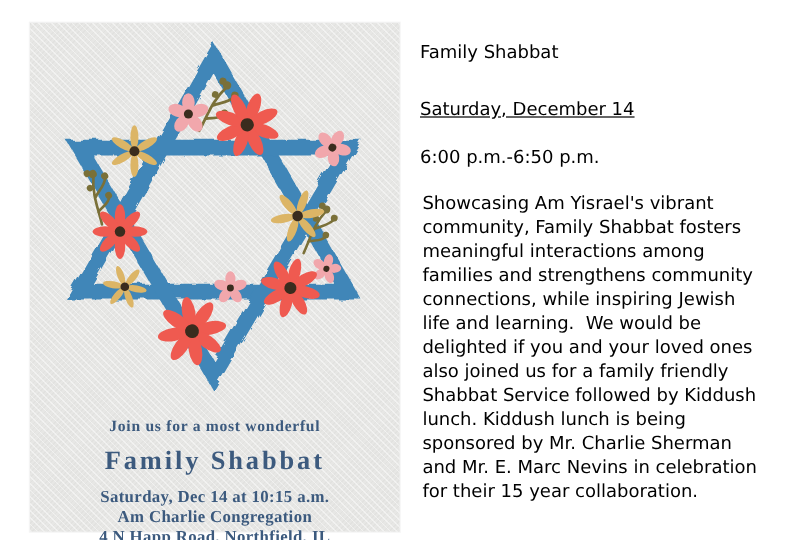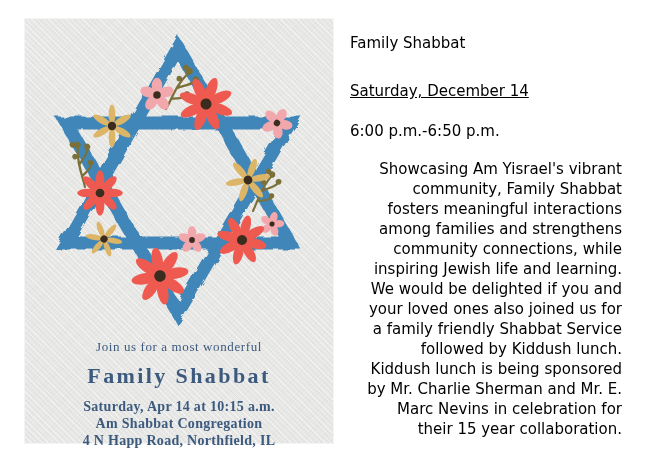--- a/index.html
+++ b/index.html
@@ -18,31 +18,31 @@
   .red{fill:var(--flower-red,#ef5a50);}
   .pink{fill:var(--flower-pink,#f1a7ac);}
   .gold{fill:var(--flower-gold,#dcb566);}
   .dark{fill:var(--flower-center,#3a2c1e);}
   #branch path{stroke:var(--branch-olive,#7a7038);fill:none;stroke-width:1.7;stroke-linecap:round;}
   #branch circle{fill:var(--branch-olive,#7a7038);}
 
   .card-text{position:absolute;left:0;right:0;top:320px;text-align:center;
              color:var(--card-text,#3c5a7e);
              font-family:"Liberation Serif","DejaVu Serif",serif;}
-  .tagline{font-size:13px;font-weight:400;letter-spacing:.6px;margin:0 0 8px 0;}
+  .tagline{font-size:13px;font-weight:700;letter-spacing:.6px;margin:8px 0 8px 0;}
   .card-title{font-size:22px;font-weight:700;letter-spacing:2.4px;margin:0 0 9px 0;}
   .card-line{font-size:14px;font-weight:700;line-height:17px;letter-spacing:.3px;}
 
   
   .details{position:absolute;left:350px;top:34px;width:284px;color:var(--body-text,#000);
            font-size:15px;line-height:19px;}
   .ev-title{margin:0 0 29px 0;}
   .ev-date{margin:0 0 21px 0;text-decoration:underline;}
   .ev-time{margin:0 0 18px 0;}
-  .ev-desc{margin:12px;line-height:20px;white-space:pre-wrap;text-align:right;}
+  .ev-desc{margin:2px;line-height:20px;white-space:pre-wrap;}
 </style>
 </head>
 <body>
 
 <div class="stage">
 
   <div class="card">
     <svg width="308" height="312" viewBox="0 0 308 312">
       <defs>
         <filter id="rough" x="-15%" y="-15%" width="130%" height="130%">
@@ -140,22 +140,22 @@
         </g>
       <g transform="translate(135,257) rotate(-10) scale(1.2)">
           <use href="#daisy" class="red"></use>
           <use href="#dot" class="dark" transform="scale(1.2)"></use>
         </g>
     </svg>
 
     <div class="card-text">
       <div class="tagline">Join us for a most wonderful</div>
       <div class="card-title">Family Shabbat</div>
-      <div class="card-line">Saturday, Apr 14 at 10:15 a.m.</div>
-      <div class="card-line">Am Shabbat Congregation</div>
+      <div class="card-line">Saturday, Dec 14 at 10:15 a.m.</div>
+      <div class="card-line">Am Charlie Congregation</div>
       <div class="card-line">4 N Happ Road, Northfield, IL</div>
     </div>
   </div>
 
   <div class="details">
     <div class="ev-title">Family Shabbat</div>
     <div class="ev-date">Saturday, December 14</div>
     <div class="ev-time">6:00 p.m.-6:50 p.m.</div>
     <p class="ev-desc">Showcasing Am Yisrael's vibrant community, Family Shabbat fosters meaningful interactions among families and strengthens community connections, while inspiring Jewish life and learning.  We would be delighted if you and your loved ones also joined us for a family friendly Shabbat Service followed by Kiddush lunch. Kiddush lunch is being sponsored by Mr. Charlie Sherman and Mr. E. Marc Nevins in celebration for their 15 year collaboration.</p>
   </div>

